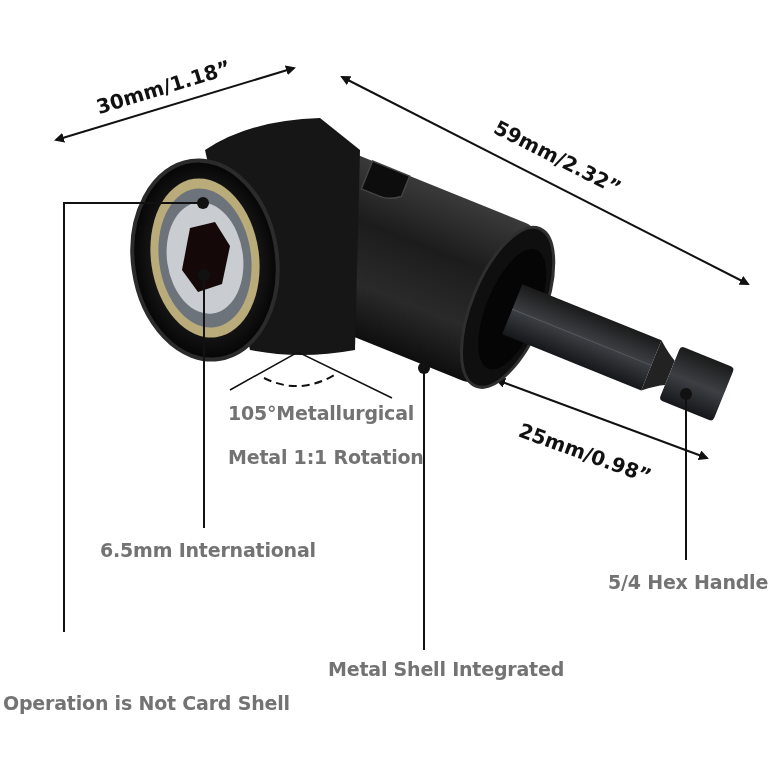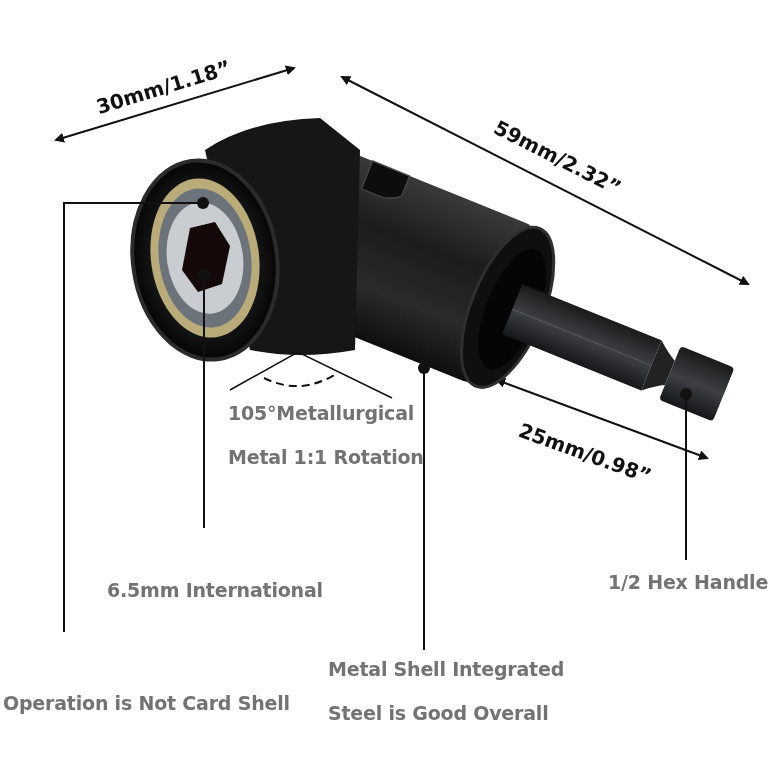--- a/index.html
+++ b/index.html
@@ -89,21 +89,20 @@
     </g>
   </svg>
 
   <div class="dim" style="left:94px; top:98px; transform: rotate(-17deg);">30mm/1.18”</div>
   <div class="dim" style="left:500px; top:117px; transform: rotate(27deg);">59mm/2.32”</div>
   <div class="dim" style="left:523px; top:420px; transform: rotate(20deg);">25mm/0.98”</div>
 
   <div class="label" style="left:228px; top:404px;">105°Metallurgical</div>
   <div class="label" style="left:228px; top:448px;">Metal 1:1 Rotation</div>
 
-  <div class="label" style="left:107px; top:541px;margin-top:40px;">6.5mm International</div>
+  <div class="label" style="left:100px; top:541px;">6.5mm International</div>
 
-  <div class="label" style="left:608px; top:573px;">1/2 Hex Handle</div>
+  <div class="label" style="left:608px; top:573px;">5/4 Hex Handle</div>
 
   <div class="label" style="left:328px; top:660px;">Metal Shell Integrated</div>
 
   <div class="label" style="left:3px; top:694px;">Operation is Not Card Shell</div>
-  <div class="label" style="left:328px; top:704px;">Steel is Good Overall</div>
 </div>
 
 </body></html>

